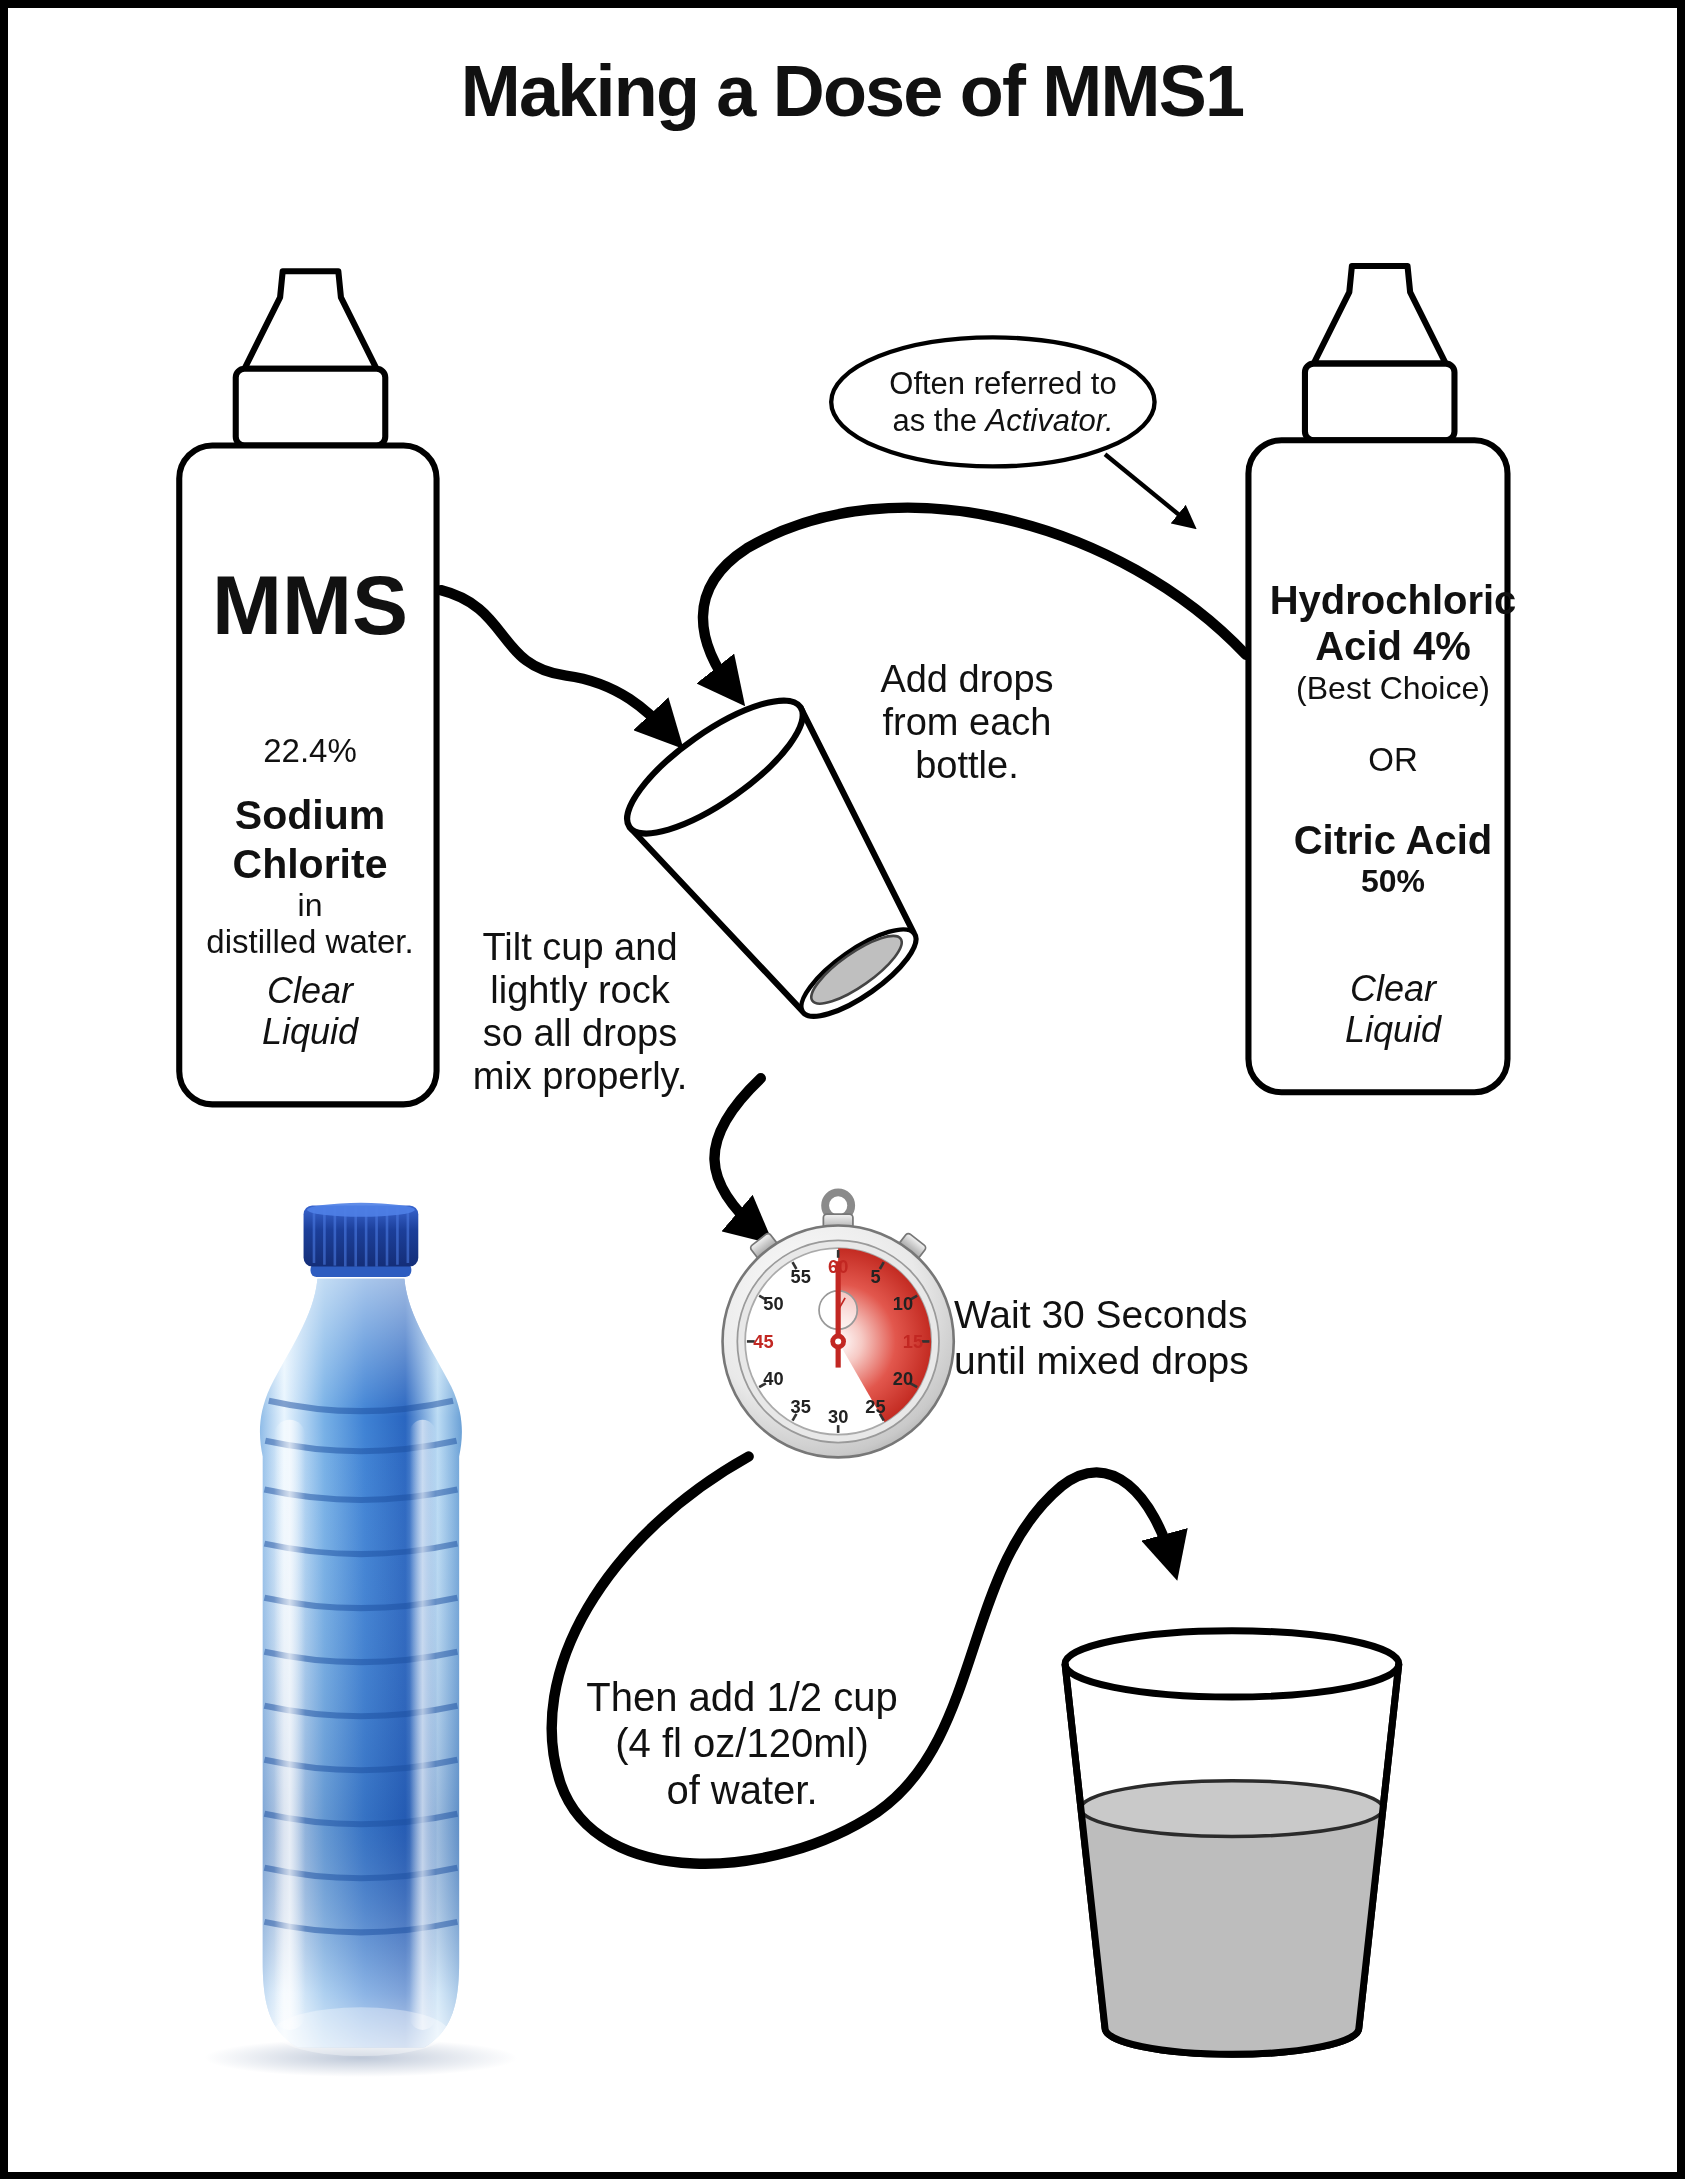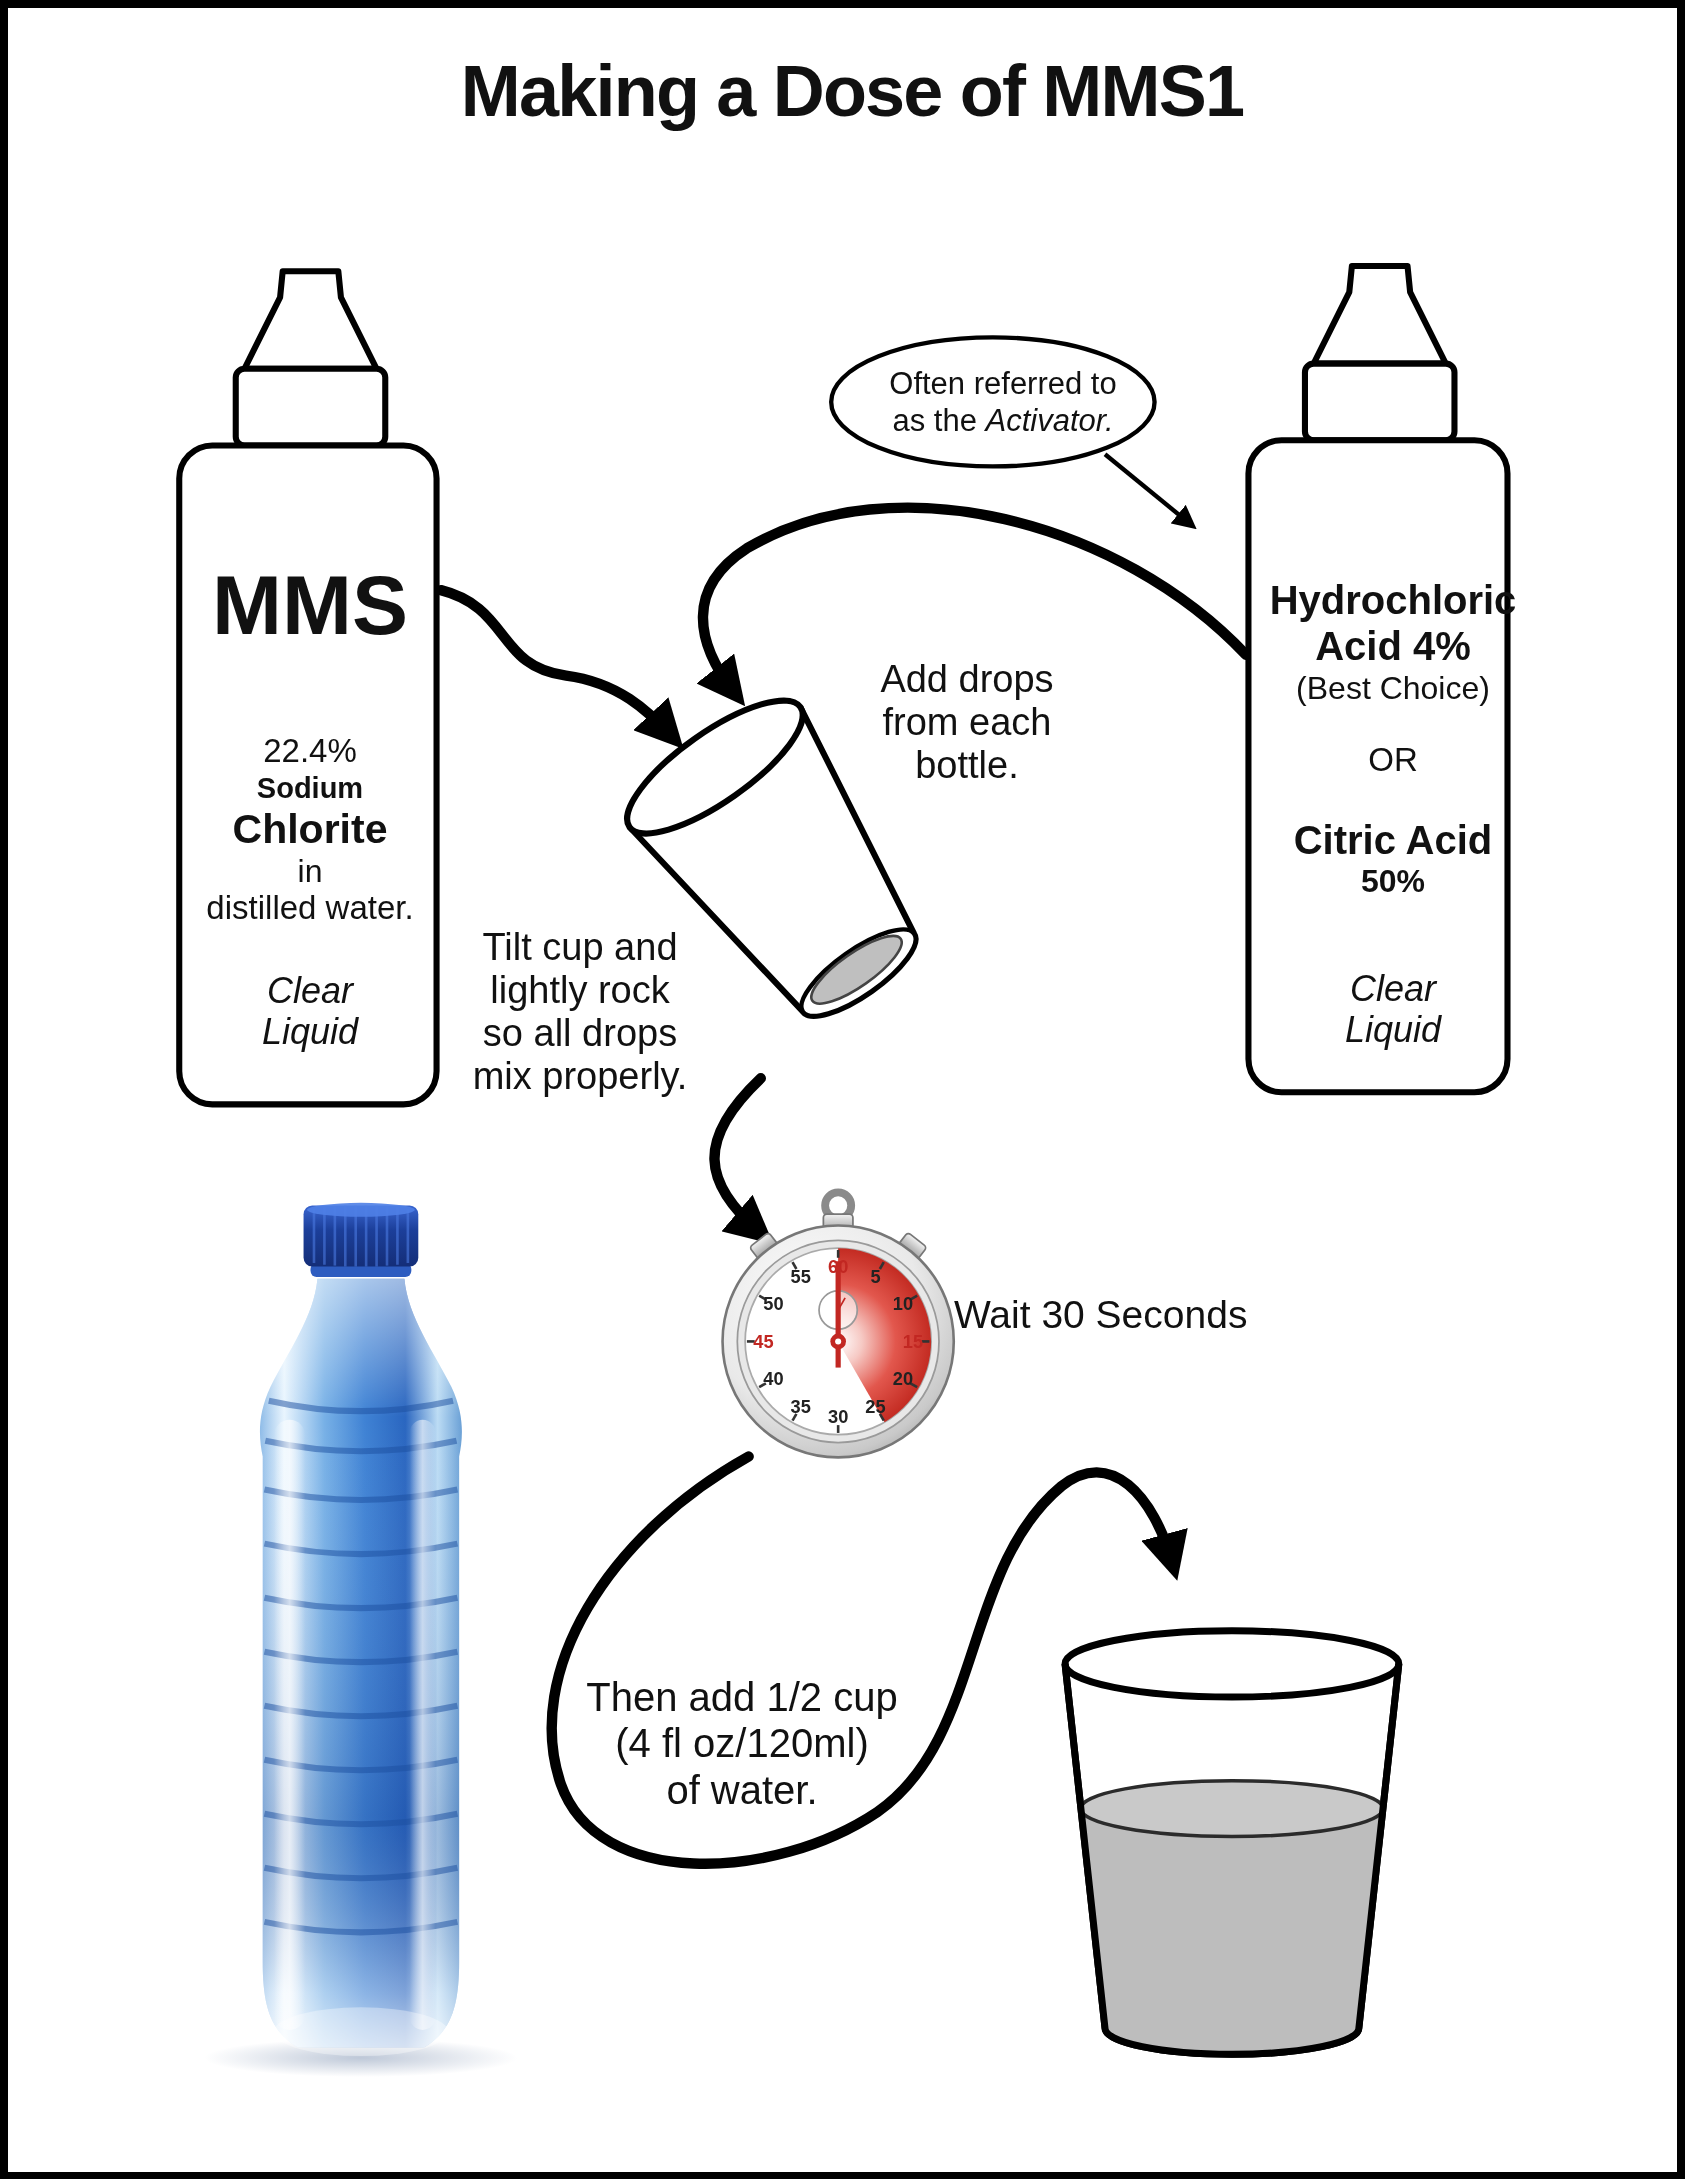--- a/index.html
+++ b/index.html
@@ -207,21 +207,21 @@
       <ellipse cx="1408" cy="1900" rx="192" ry="38" fill="none" stroke="#000" stroke-width="8"></ellipse>
     </g>
   </svg>
 
   <div class="t ctr b" style="left:844px;top:42px;font-size:72px;letter-spacing:-1.8px;">Making a Dose of MMS1</div>
 
   <div class="t ctr b" style="left:302px;top:555px;font-size:84px;line-height:1;">MMS</div>
 
   <div class="t ctr" style="left:302px;top:722px;">
     <span class="ln" style="font-size:33px;line-height:1.25;">22.4%</span>
-    <span class="ln b" style="font-size:29px;line-height:1.18;">Sodium</span>
+    <span class="ln b" style="font-size:41px;line-height:1.18;margin-top:20px;">Sodium</span>
     <span class="ln b" style="font-size:41px;line-height:1.18;">Chlorite</span>
     <span class="ln" style="font-size:32px;line-height:1.1;">in</span>
     <span class="ln" style="font-size:33px;line-height:1.15;">distilled water.</span>
   </div>
 
   <div class="t ctr i" style="left:302px;top:962px;font-size:36px;line-height:1.15;">
     <span class="ln">Clear</span>
     <span class="ln">Liquid</span>
   </div>
 
@@ -252,20 +252,21 @@
 
   <div class="t ctr" style="left:572px;top:918px;font-size:38px;line-height:1.13;">
     <span class="ln">Tilt cup and</span>
     <span class="ln">lightly rock</span>
     <span class="ln">so all drops</span>
     <span class="ln">mix properly.</span>
   </div>
 
   <div class="t" style="left:946px;top:1284px;font-size:39px;line-height:1.18;">
     <span class="ln">Wait 30 Seconds</span>
+    <span class="ln">until mixed drops</span>
   </div>
 
   <div class="t ctr" style="left:734px;top:1666px;font-size:40px;line-height:1.16;">
     <span class="ln">Then add 1/2 cup</span>
     <span class="ln">(4 fl oz/120ml)</span>
     <span class="ln">of water.</span>
   </div>
 
 </div>
 

